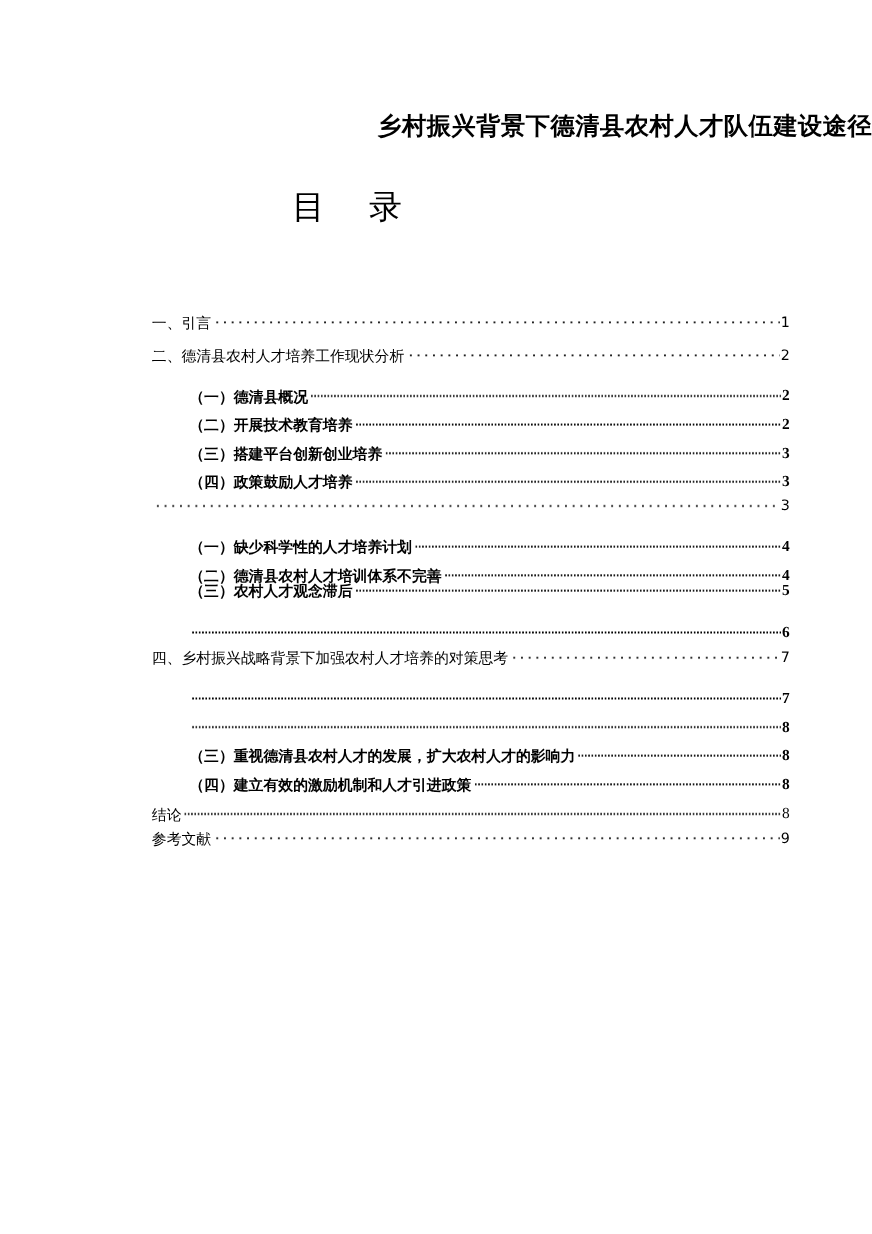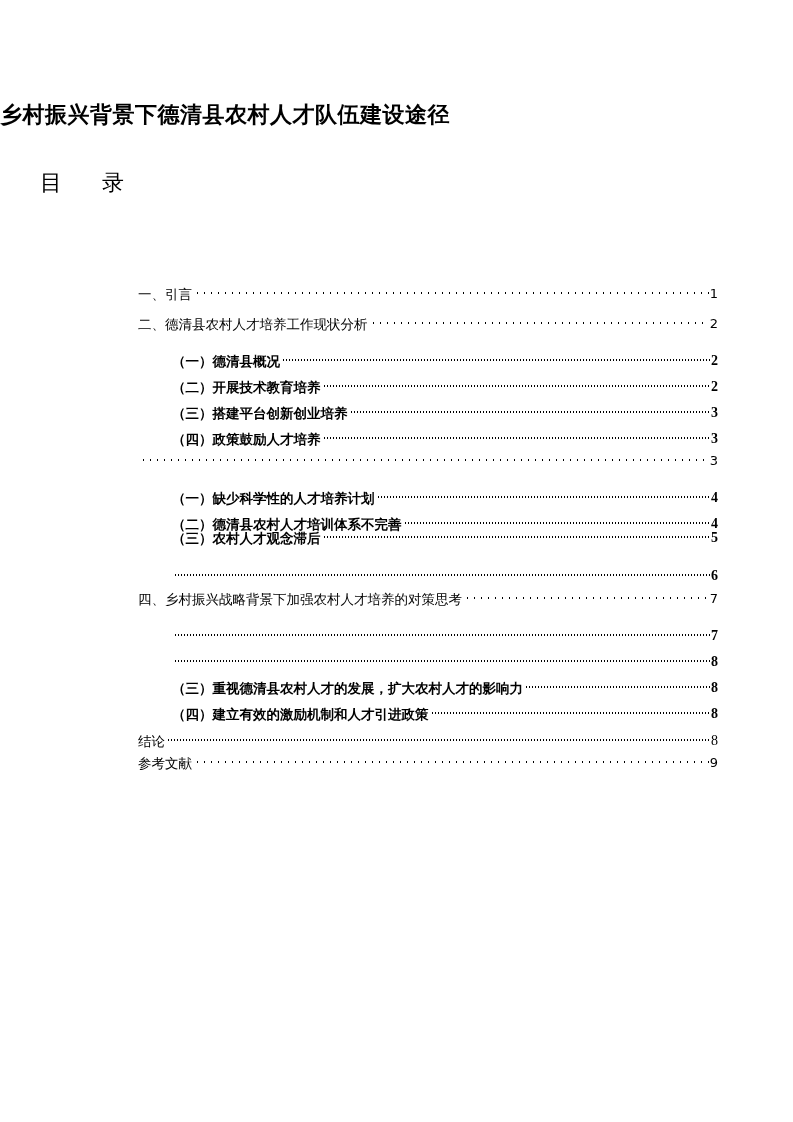--- a/index.html
+++ b/index.html
@@ -13,32 +13,33 @@
     position: relative;
     overflow: hidden;
     color: #000;
     font-family: "DejaVu Sans", "Liberation Sans", sans-serif;
   }
   .doc-title {
     position: absolute;
     top: 100px;
     left: 0;
     width: 793px;
-    text-align: left;
+    text-align: right;
     font-family: "DejaVu Serif", "Liberation Serif", serif;
     font-weight: bold;
     font-size: 22px;
     letter-spacing: 0.5px;
   }
   .toc-heading {
     position: absolute;
     top: 168px;
     left: 0;
     width: 631px;
-    font-size: 22px;
+    text-align: center;
+    font-size: 30px;
     letter-spacing: 40px;
     text-indent: 40px;
   }
   .toc {
     position: absolute;
     left: 138px;
     width: 580px;
     top: 0;
   }
   .toc-row {

